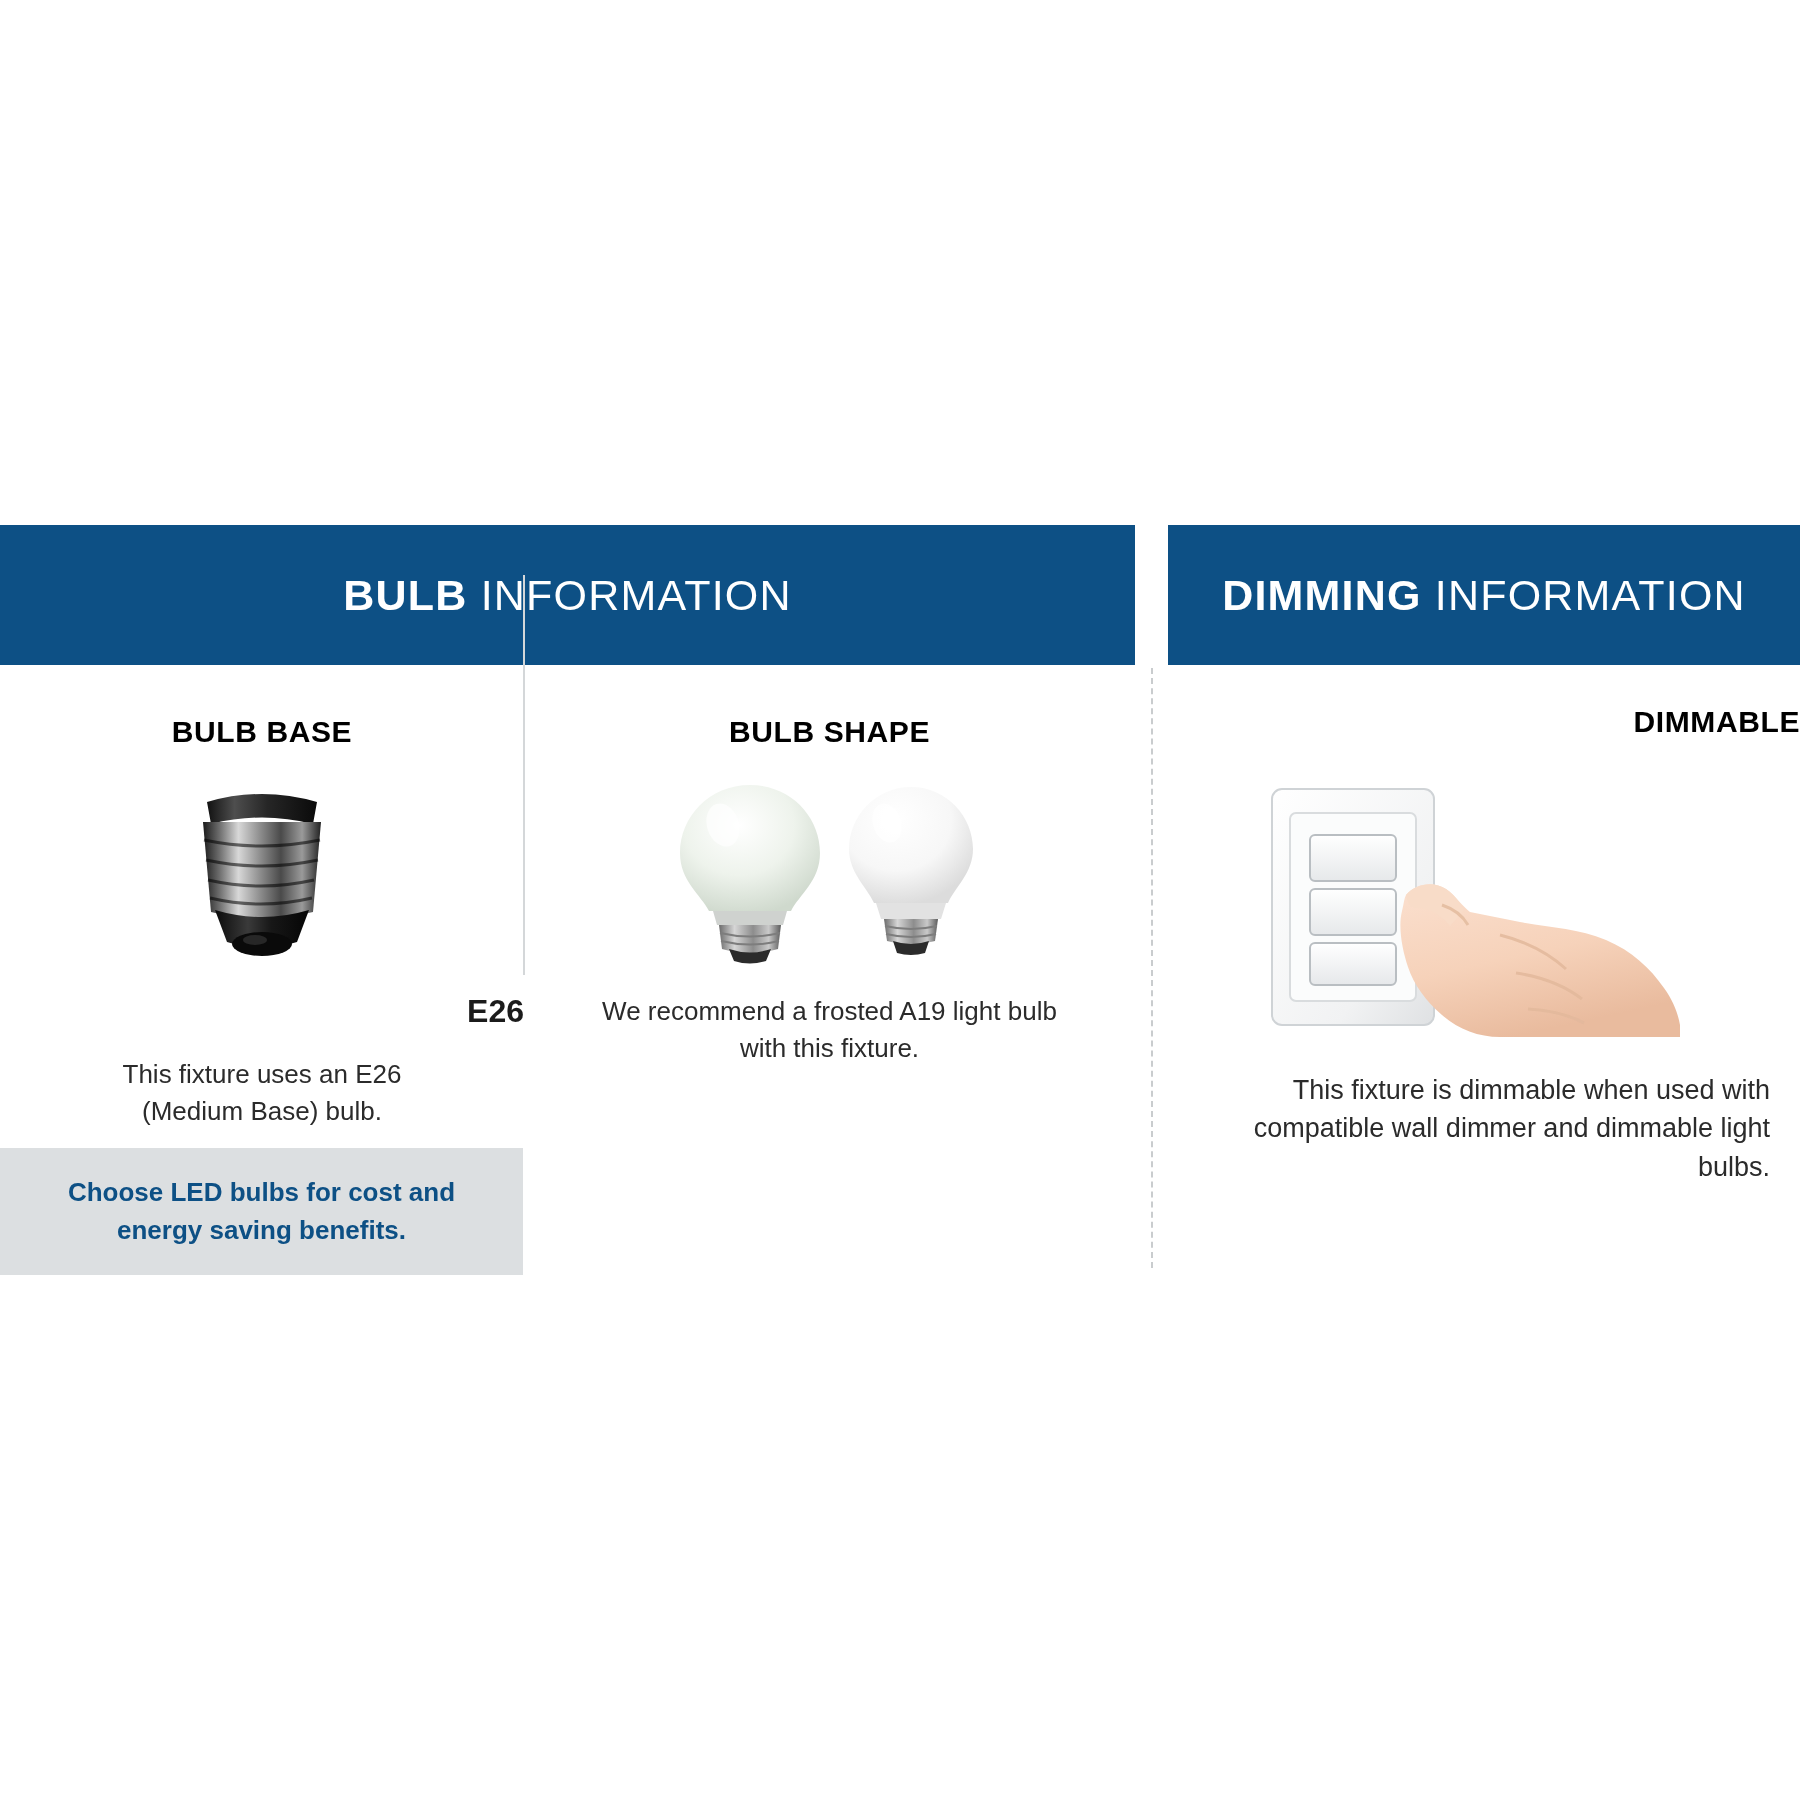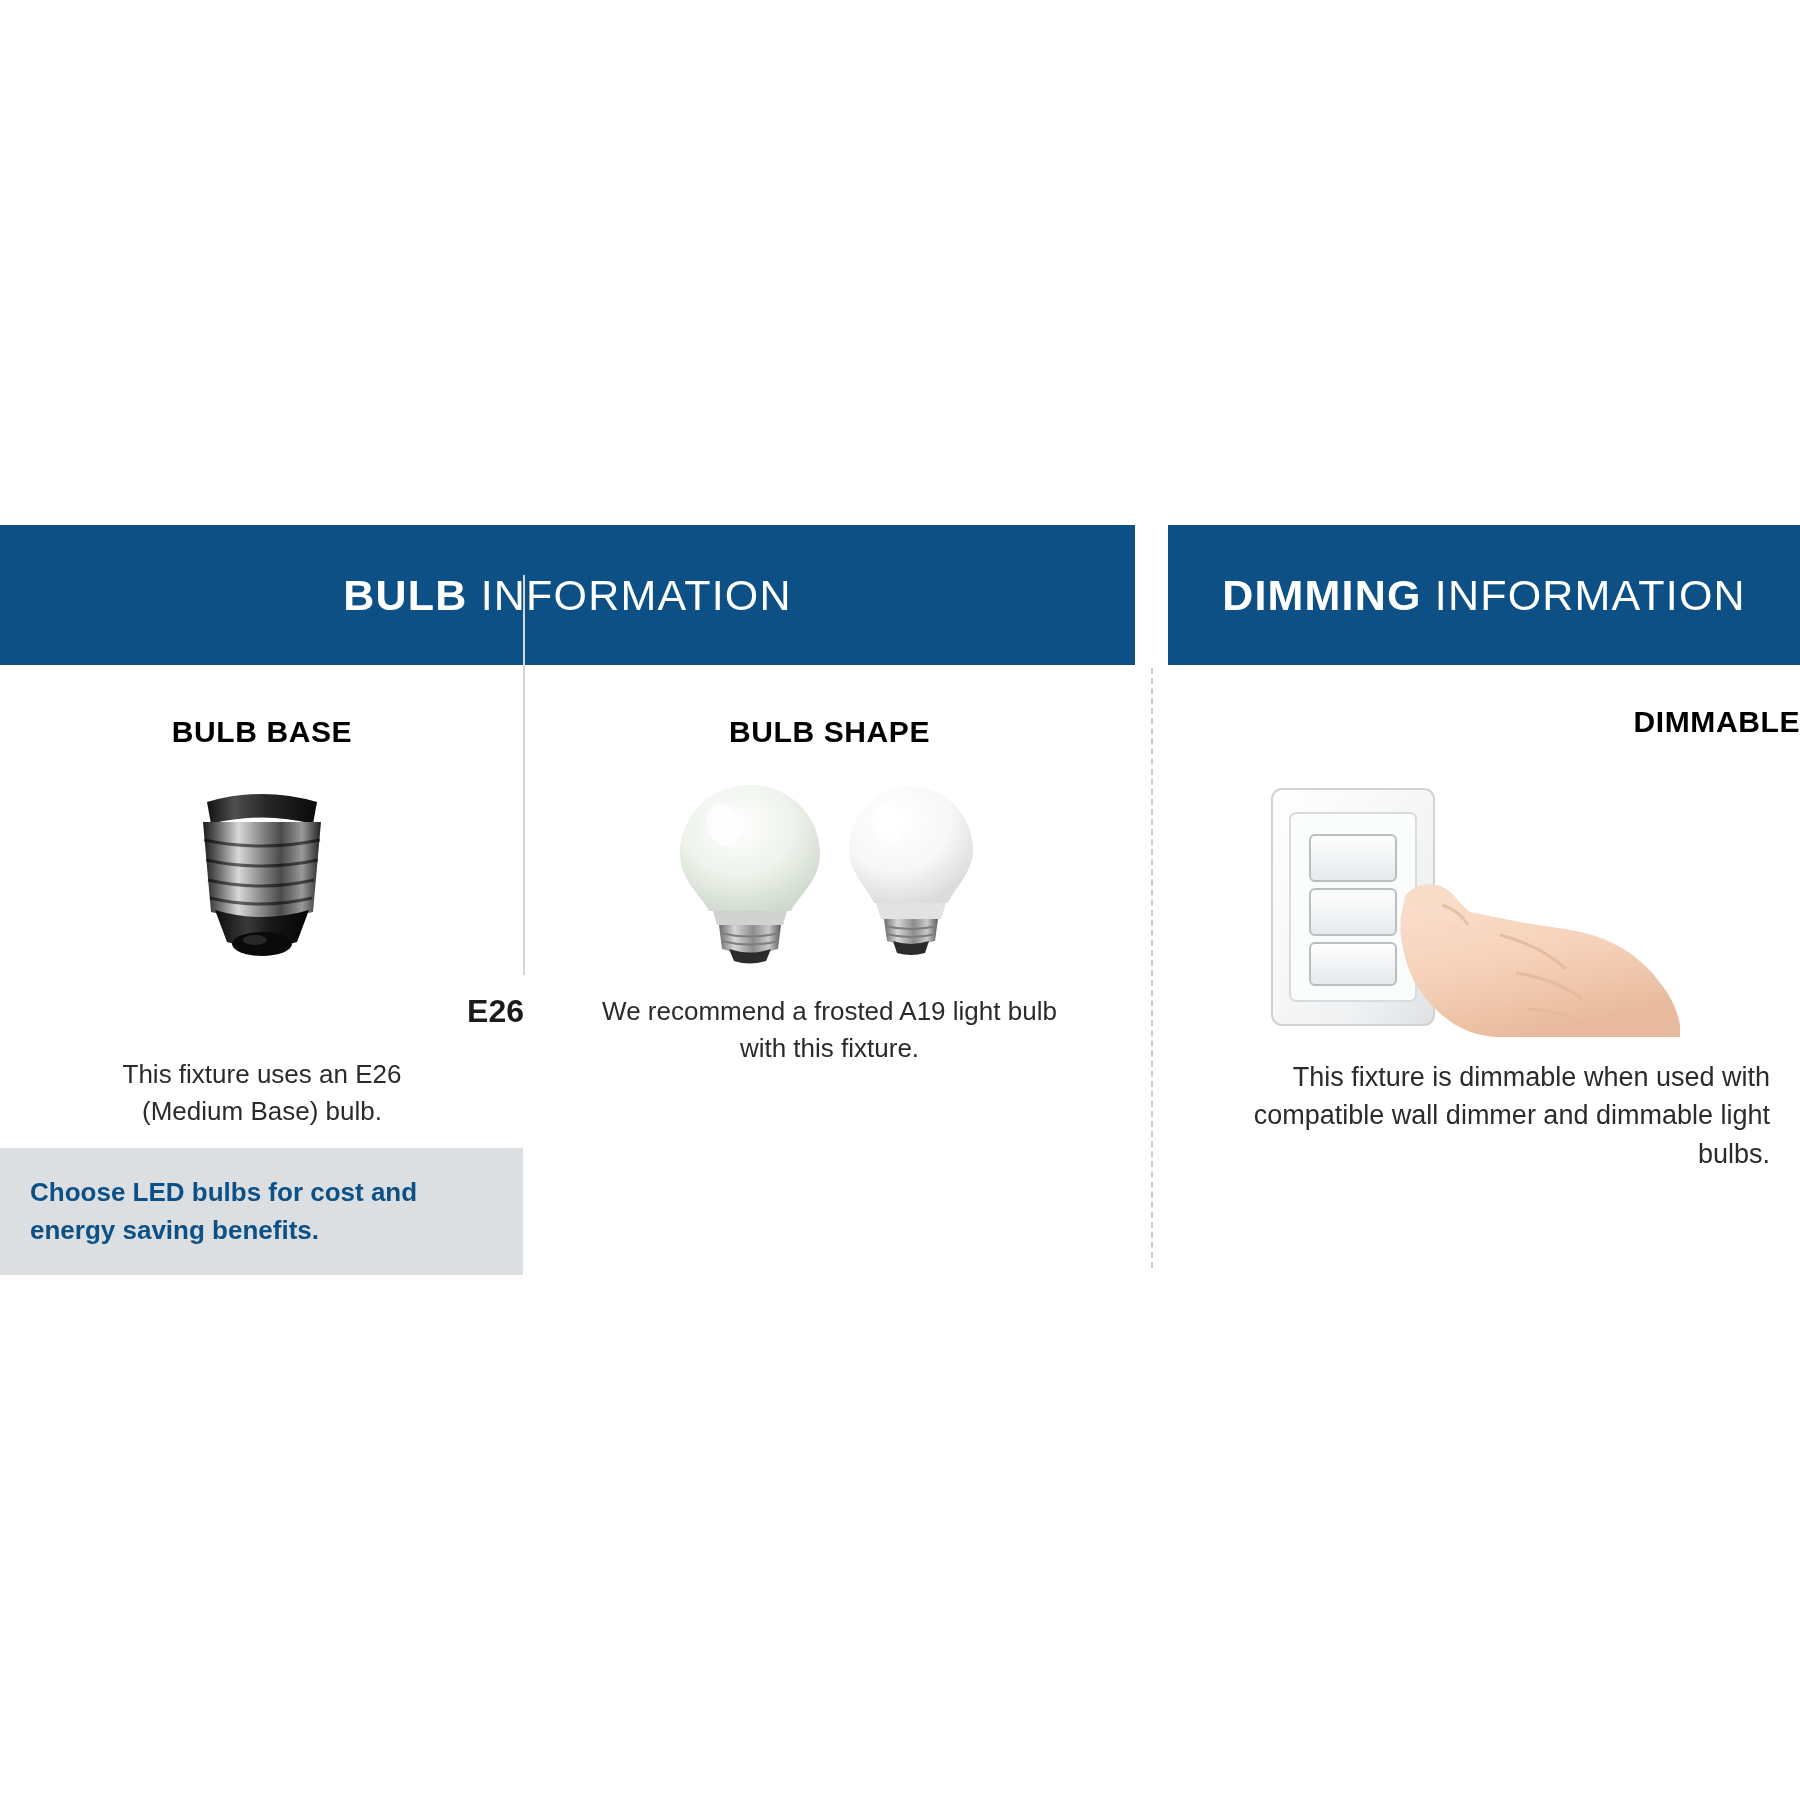--- a/index.html
+++ b/index.html
@@ -129,38 +129,39 @@
   .tip {
     position: absolute;
     left: 0px;
     top: 1148px;
     width: 523px;
     background: #dcdfe1;
     color: #0d5085;
     font-size: 26px;
     font-weight: 700;
     line-height: 1.45;
+    text-align: center;
     padding: 26px 30px;
     box-sizing: border-box;
   }
 
   
   .right-body {
     text-align: right;
     padding-top: 40px;
   }
   .right-figure {
     height: 280px;
     display: flex;
     align-items: center;
     justify-content: center;
     margin-top: 14px;
   }
   .right-desc {
-    margin-top: 11px;
+    margin-top: 24px;
     font-size: 27px;
     line-height: 1.42;
     color: #2b2b2b;
     padding: 0 30px;
   }
 
   svg { display: block; }
 </style>
 </head>
 <body>

